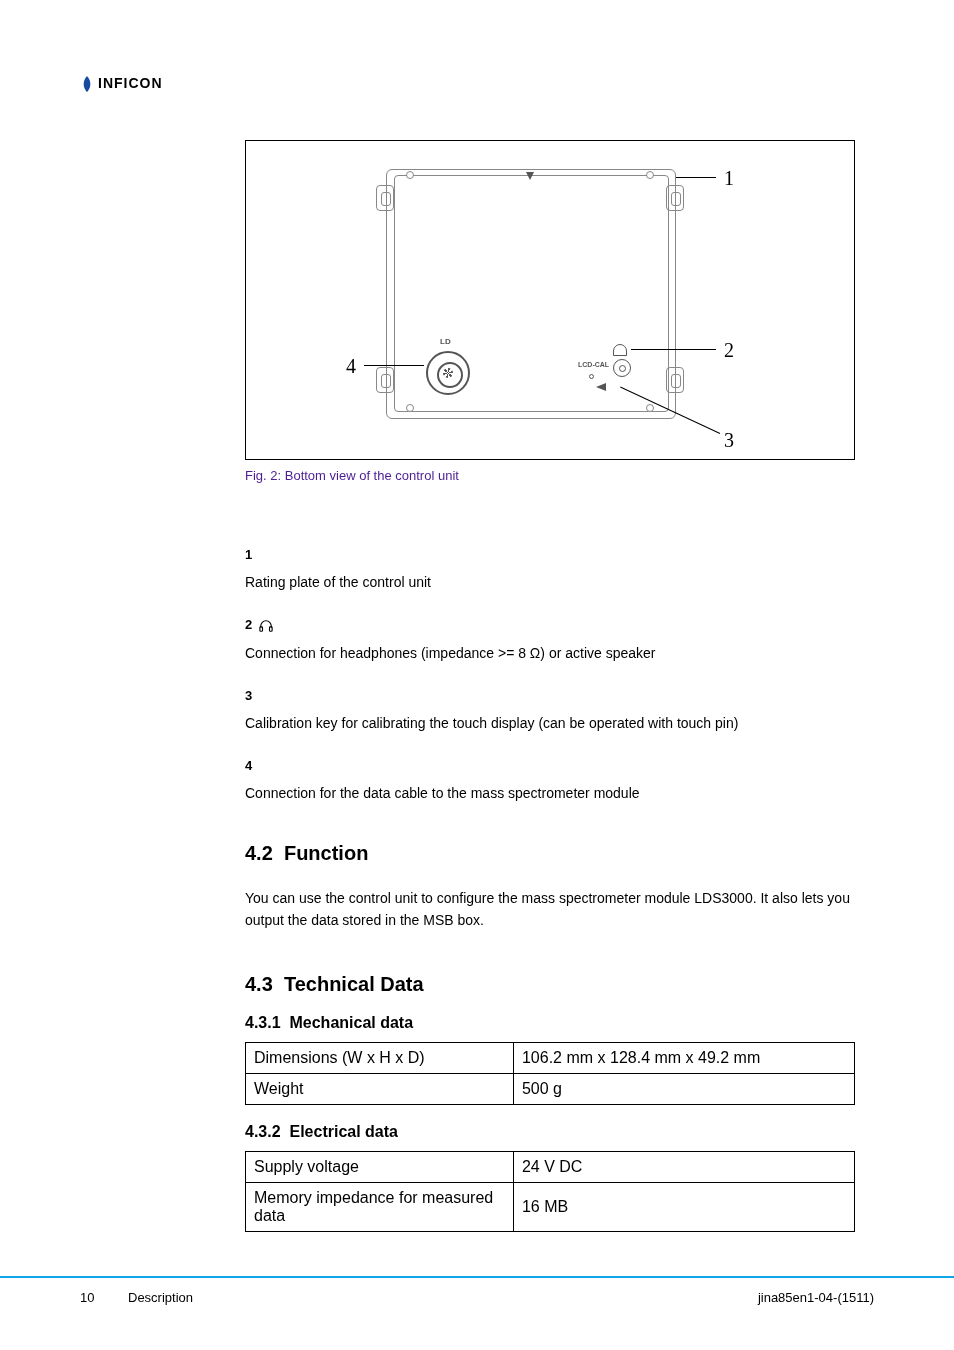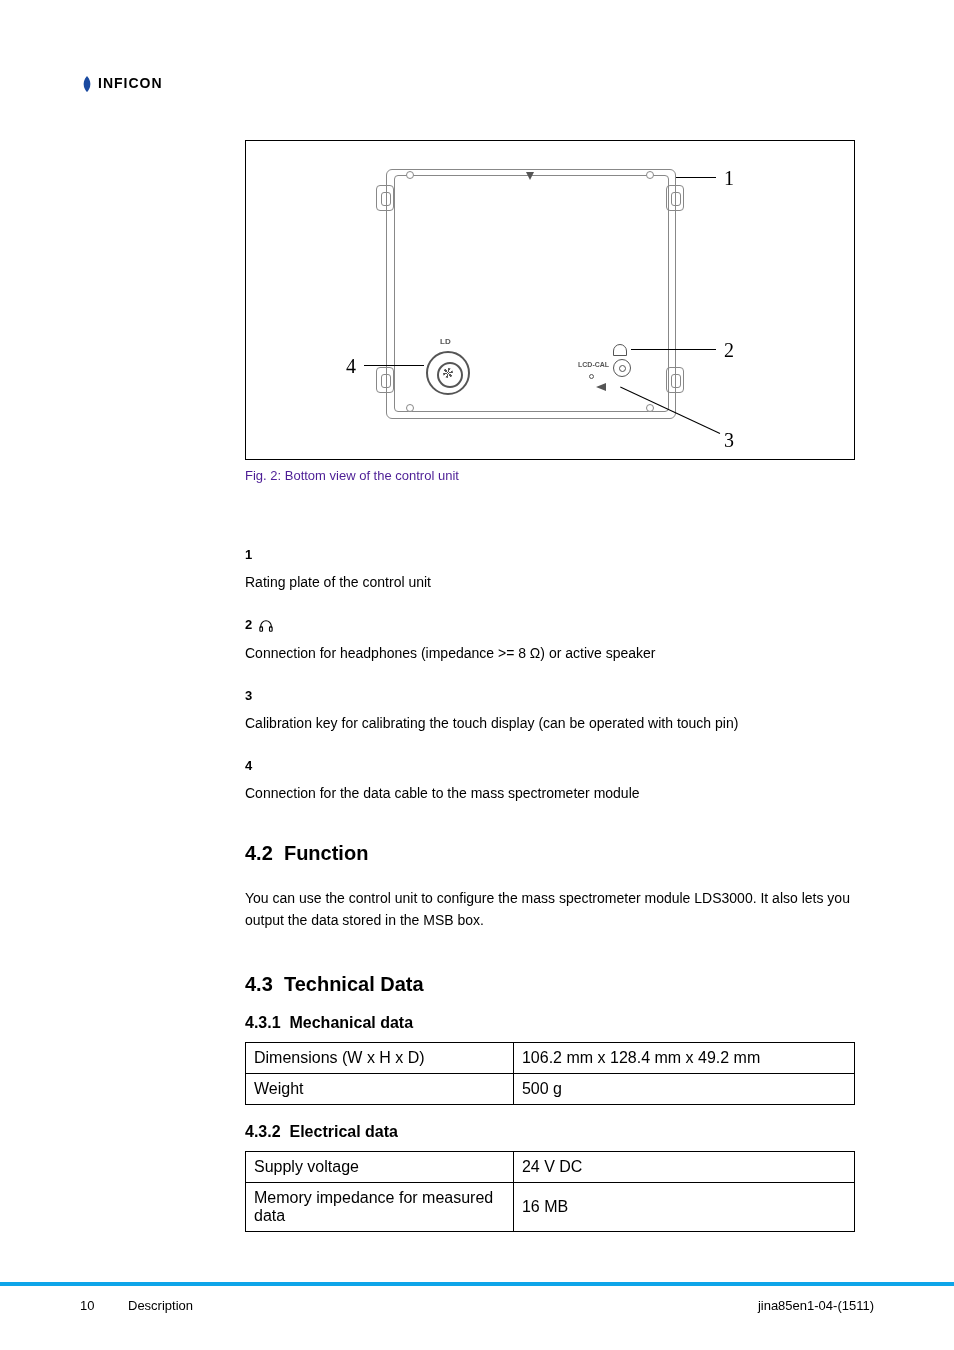--- a/index.html
+++ b/index.html
@@ -263,23 +263,23 @@
   }
   table.spec td {
     border: 1px solid #000;
     padding: 6px 8px;
   }
   table.spec td:first-child { width: 44%; }
 
   .footer {
     position: absolute;
     left: 0;
-    bottom: 54px;
+    bottom: 62px;
     width: 100%;
-    border-top: 4px solid #0ea5e9;
+    border-top: 2px solid #0ea5e9;
     padding: 10px 8px 0 0;
   }
   .footer .pg {
     position: absolute;
     left: 80px;
     top: 12px;
     font-size: 13px;
   }
   .footer .sec {
     position: absolute;

